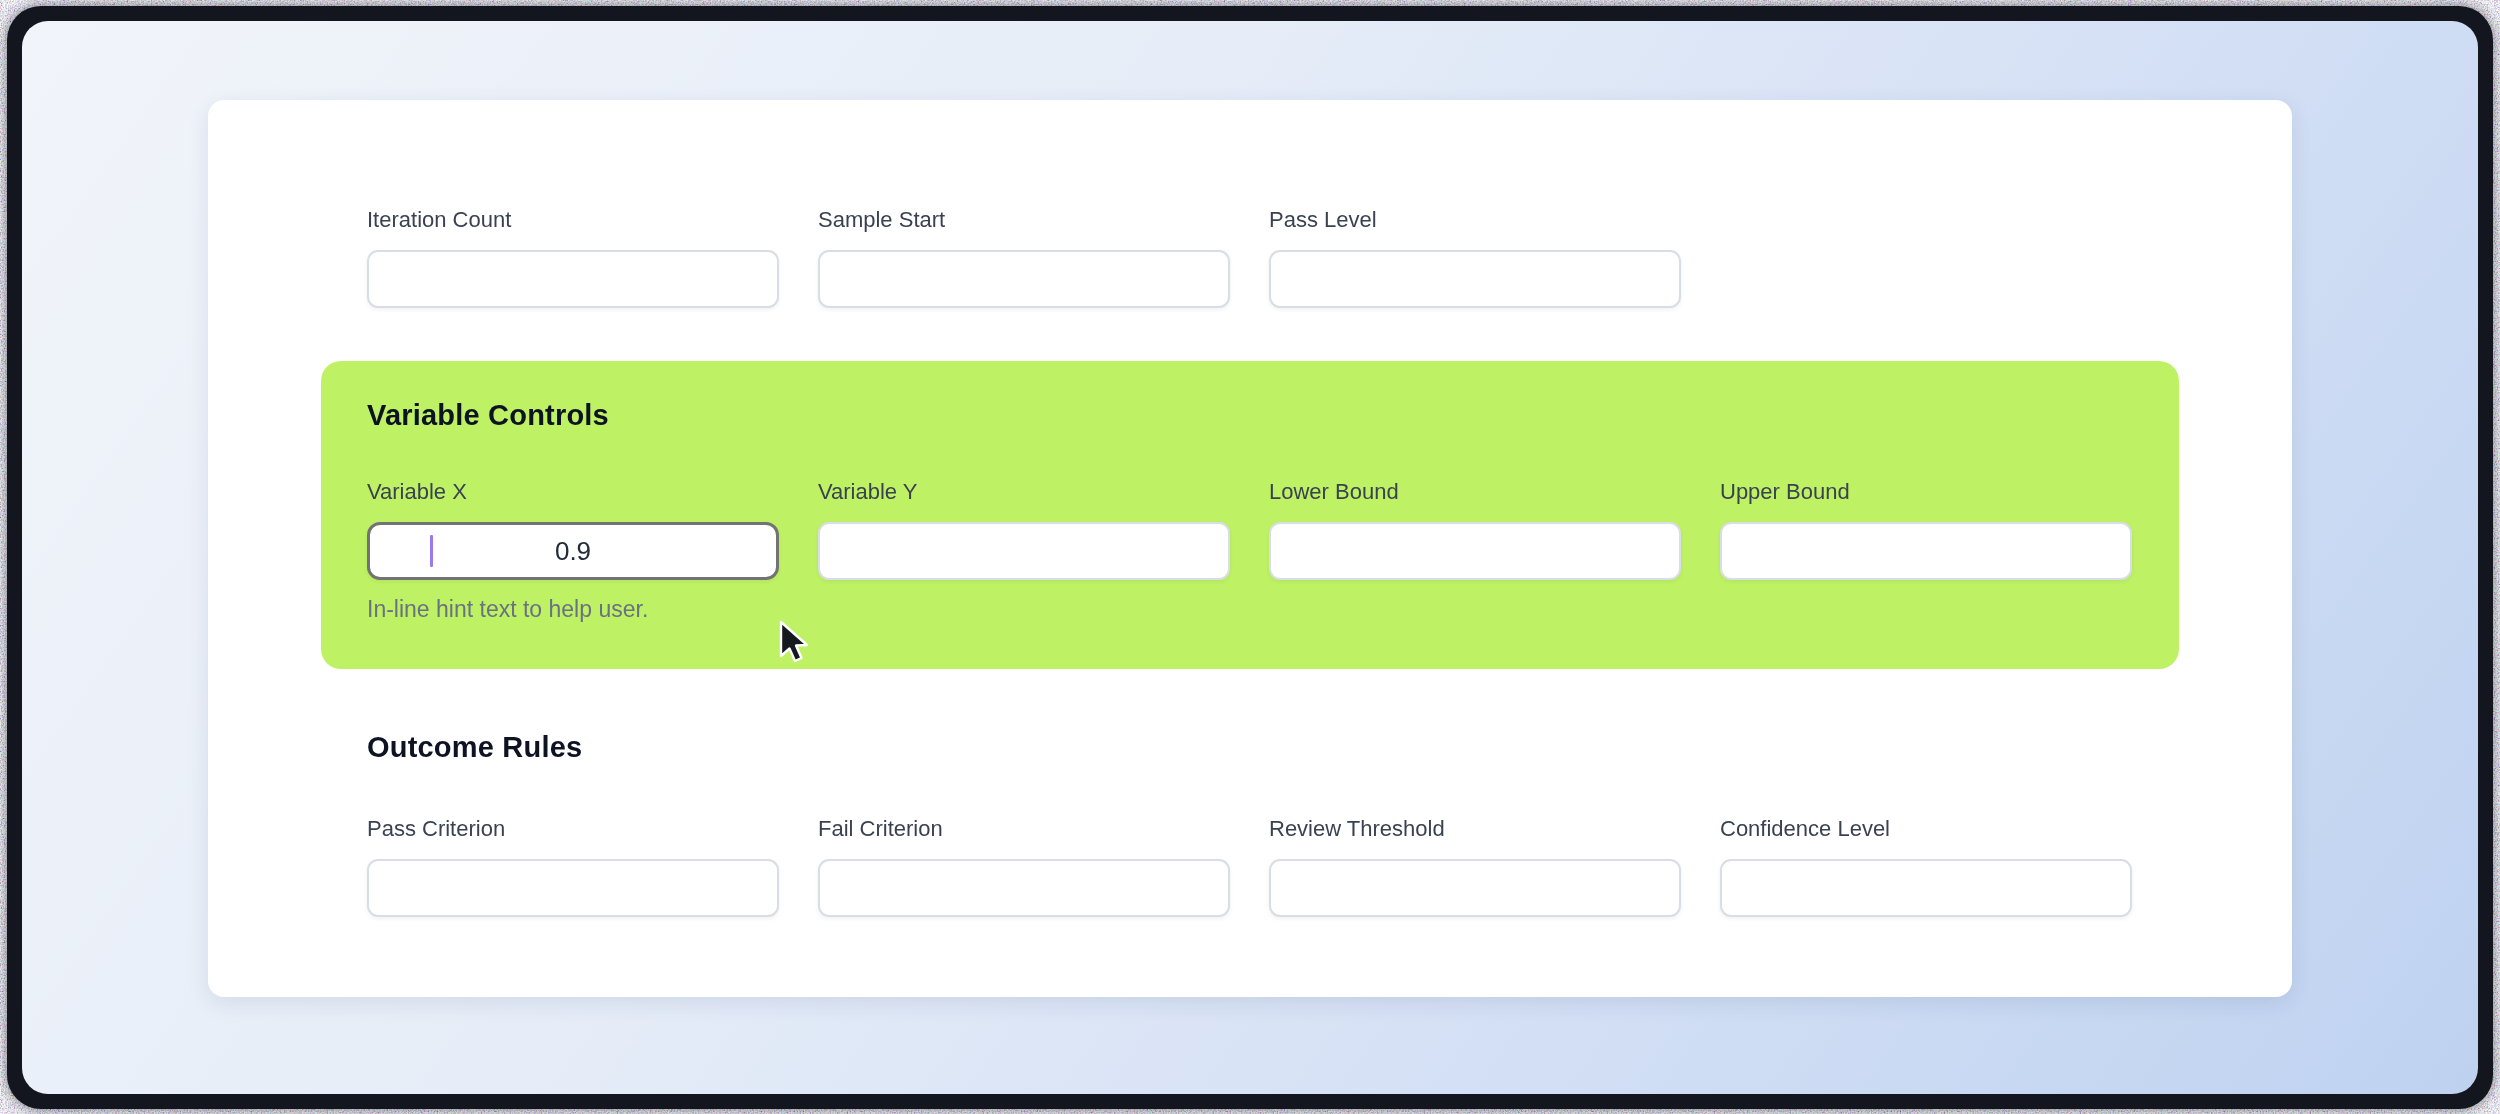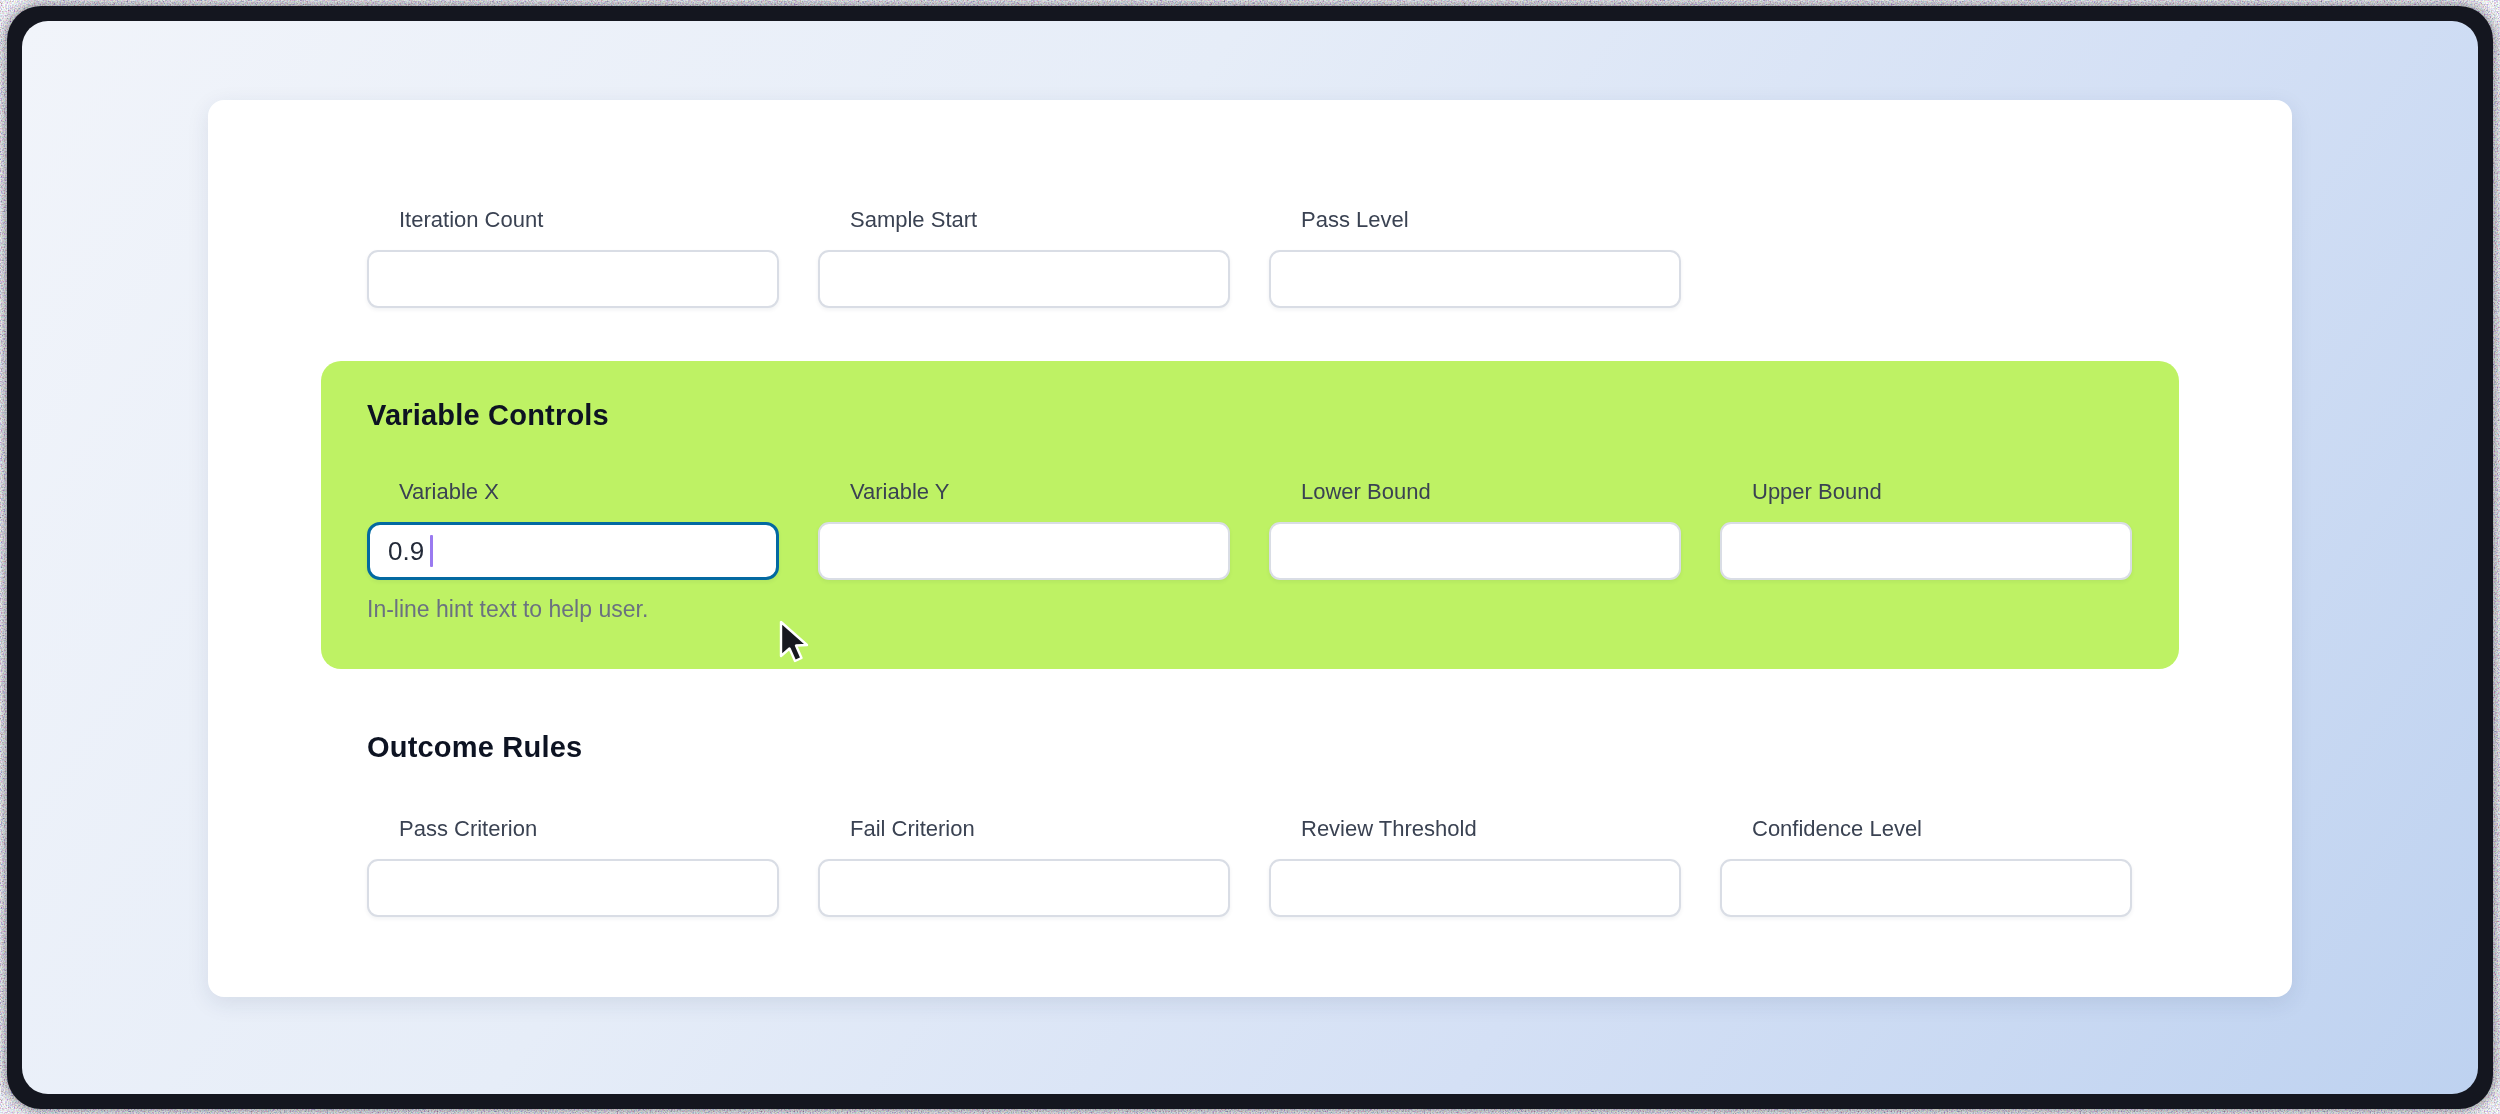--- a/index.html
+++ b/index.html
@@ -42,39 +42,39 @@
     display: grid;
     grid-template-columns: repeat(4, 412px);
     column-gap: 39px;
   }
   .field-group { display: flex; flex-direction: column; }
   .field-label {
     font-size: 22px;
     line-height: 32px;
     color: #3a4252;
     margin-bottom: 14px;
-    margin-left: 32px;
   }
   .text-input {
     width: 412px; height: 58px;
     background: #ffffff;
     border: 2px solid #d9dde5;
     border-radius: 11px;
     box-shadow: 0 2px 4px rgba(25, 39, 75, 0.06);
     font-family: "Liberation Sans", "DejaVu Sans", sans-serif;
     font-size: 26px;
     color: #232a38;
     padding: 0 19px;
     outline: none;
   }
   .input-wrap { position: relative; width: 412px; }
   .text-input.focused {
-    border: 3px solid #0369a1;
+    border: 3px solid #737373;
     border-radius: 13px;
     padding: 8px 18px;
+    text-align: center;
   }
   .caret {
     position: absolute;
     left: 63px; top: 13px;
     width: 3px; height: 32px;
     background: #9a7af0;
     border-radius: 1px;
   }
   .hint-text {
     font-size: 23px;

